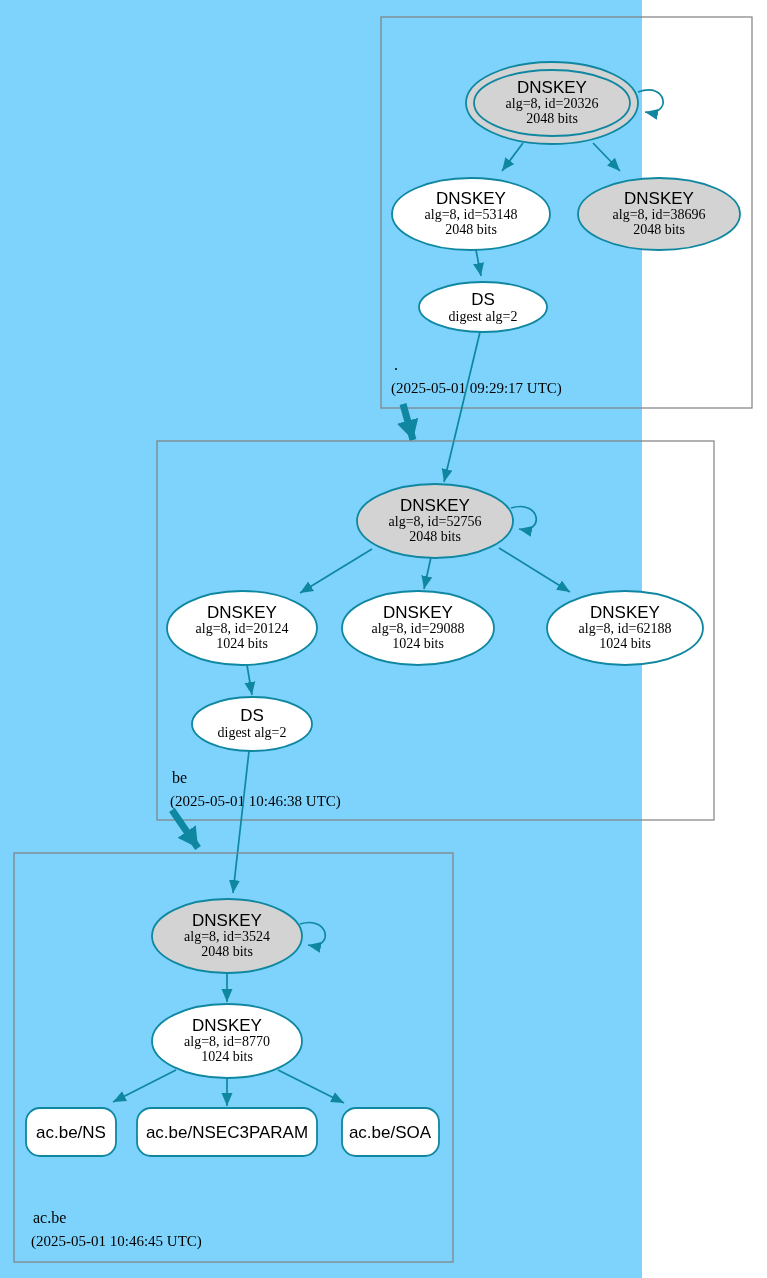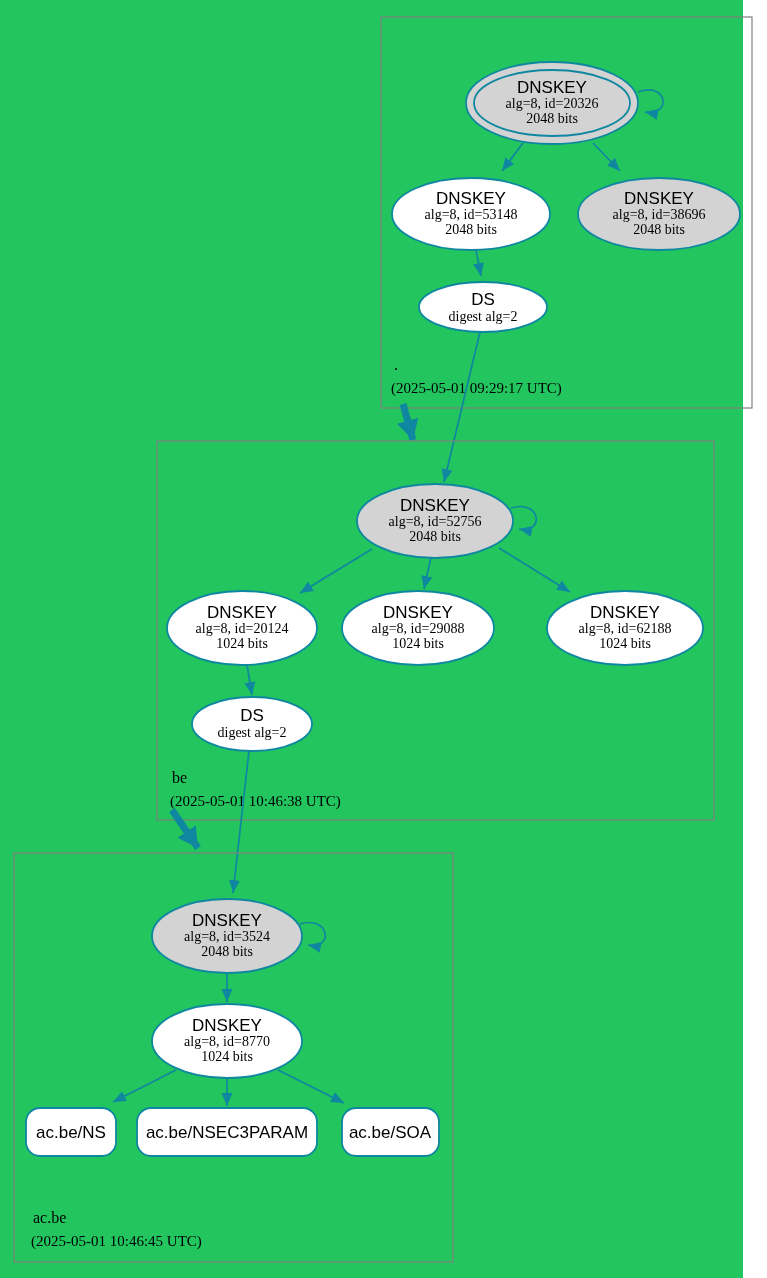--- a/index.html
+++ b/index.html
@@ -3,21 +3,21 @@
 <meta charset="utf-8">
 <style>
   :root{
     --edge:#0f87a0;
     --ksk-fill:#d3d3d3;
     --node-fill:#ffffff;
     --box-border:#808080;
     --text:#000000;
   }
   html,body{margin:0;padding:0;background:#ffffff;}
-  .stage{width:743px;height:1278px;position:relative;background:#22c55e;}
+  .stage{width:642px;height:1278px;position:relative;background:#7dd3fc;}
   .zone-box{fill:none;stroke:var(--box-border,#808080);stroke-width:1.2;}
   .edge{fill:none;stroke:var(--edge,#0f87a0);stroke-width:1.7;}
   .edge-thick{fill:none;stroke:var(--edge,#0f87a0);stroke-width:7;}
   .node-shape{stroke:var(--edge,#0f87a0);stroke-width:1.8;}
   .fill-gray{fill:var(--ksk-fill,#d3d3d3);}
   .fill-white{fill:var(--node-fill,#ffffff);}
   .fill-none{fill:none;}
   .arrowhead{fill:var(--edge,#0f87a0);}
   text{fill:var(--text,#000);}
   .node-title{font:17px "Liberation Sans", sans-serif;text-anchor:middle;}

